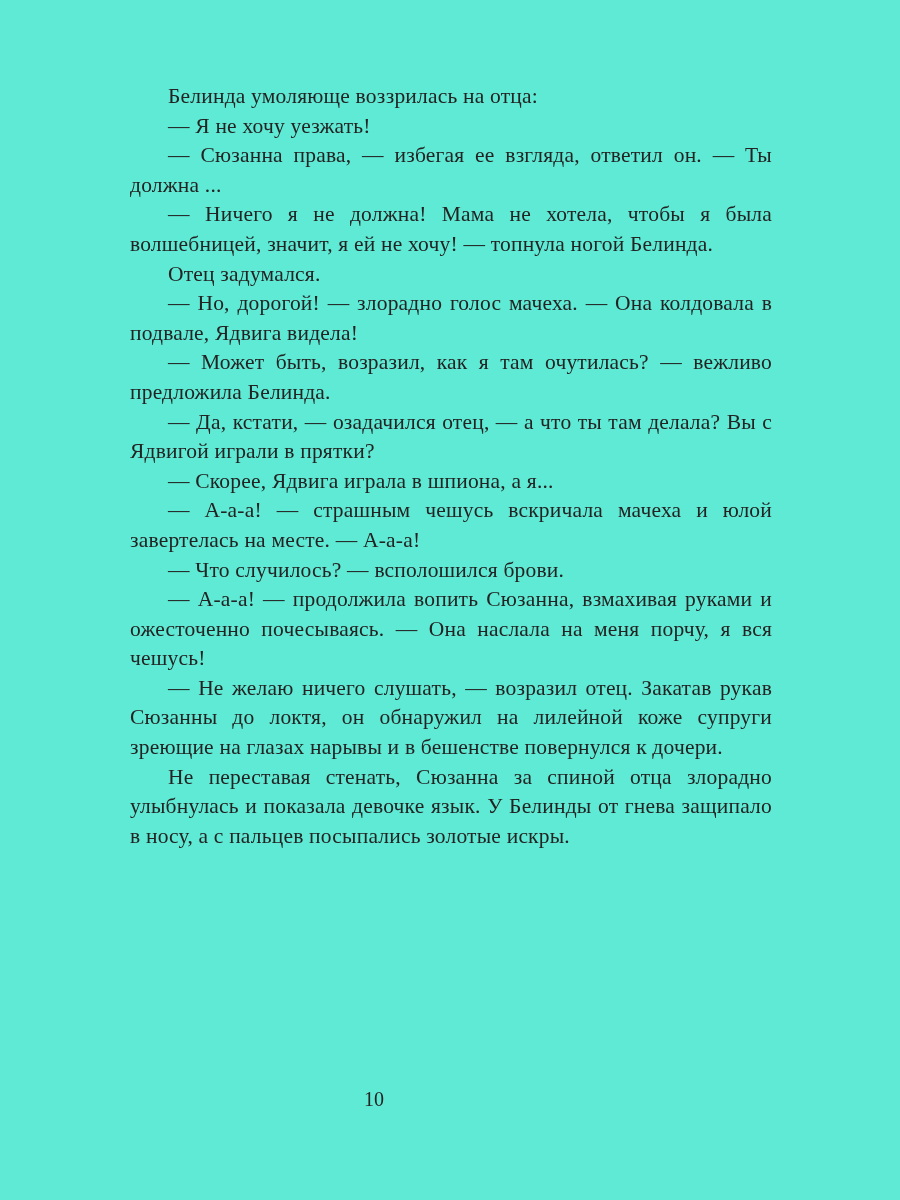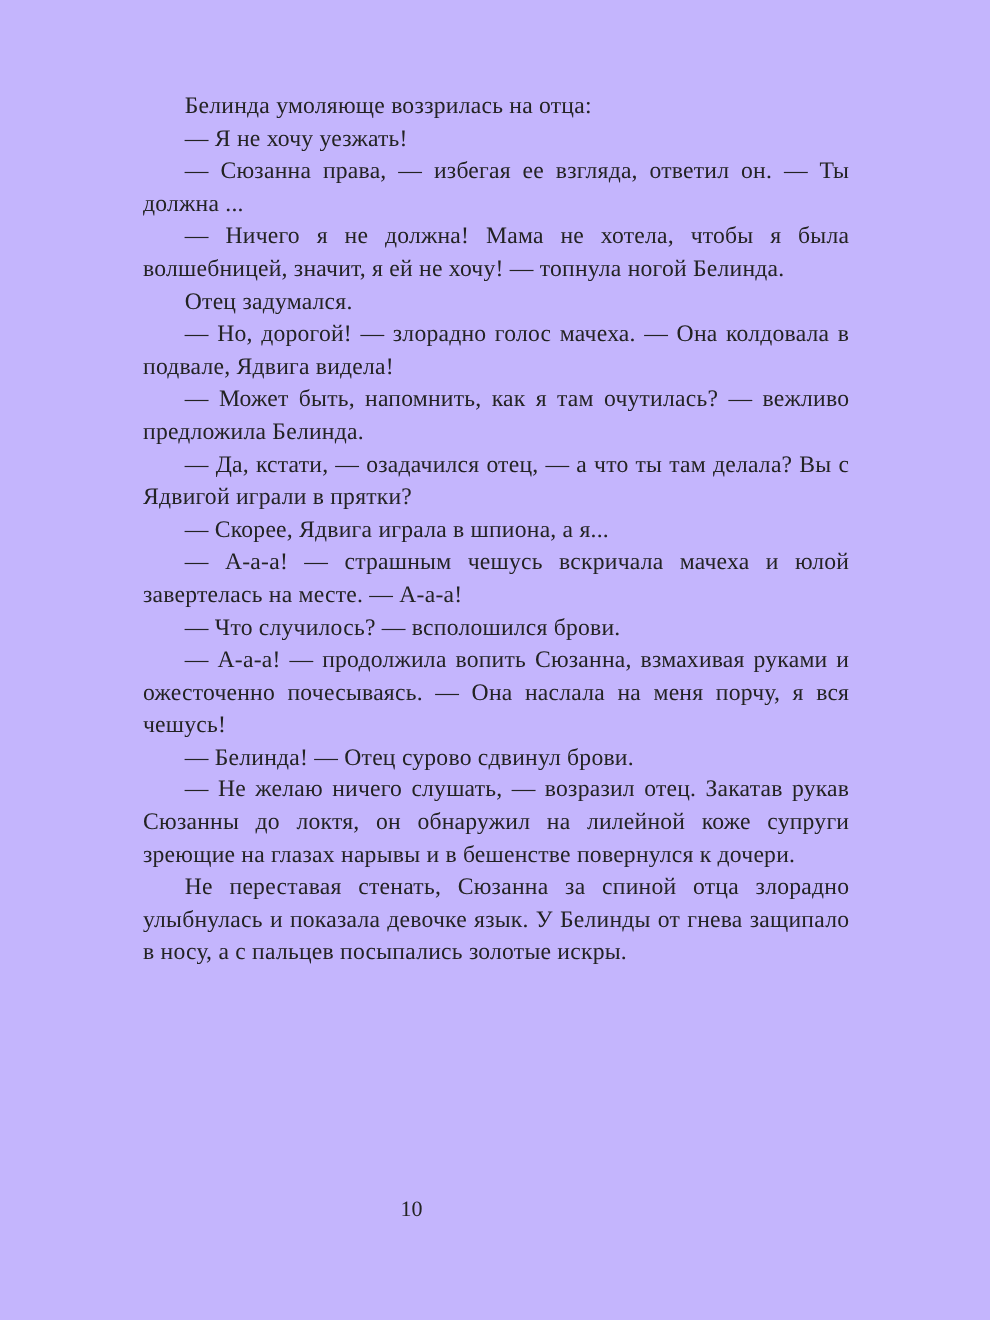--- a/index.html
+++ b/index.html
@@ -11,21 +11,21 @@
     height: 1200px;
     background: #ffffff;
     font-family: "Liberation Serif", "DejaVu Serif", serif;
     color: #232323;
     overflow: hidden;
   }
   .book-page {
     position: relative;
     width: 900px;
     height: 1200px;
-    background: #c4b5fd;
+    background: #5eead4;
   }
   .text-block {
     position: absolute;
     left: 130px;
     top: 82px;
     width: 642px;
     font-size: 21.5px;
     line-height: 29.6px;
     text-align: justify;
     letter-spacing: 0.2px;
@@ -51,24 +51,23 @@
 
 <div class="book-page">
   <div class="text-block">
 
   <p>Белинда умоляюще воззрилась на отца:</p>
       <p>— Я не хочу уезжать!</p>
       <p>— Сюзанна права, — избегая ее взгляда, ответил он. — Ты должна ...</p>
       <p>— Ничего я не должна! Мама не хотела, чтобы я была волшебницей, значит, я ей не хочу! — топнула ногой Белинда.</p>
       <p>Отец задумался.</p>
       <p>— Но, дорогой! — злорадно голос мачеха. — Она колдовала в подвале, Ядвига видела!</p>
-      <p>— Может быть, напомнить, как я там очутилась? — вежливо предложила Белинда.</p>
+      <p>— Может быть, возразил, как я там очутилась? — вежливо предложила Белинда.</p>
       <p>— Да, кстати, — озадачился отец, — а что ты там делала? Вы с Ядвигой играли в прятки?</p>
       <p>— Скорее, Ядвига играла в шпиона, а я...</p>
       <p>— А-а-а! — страшным чешусь вскричала мачеха и юлой завертелась на месте. — А-а-а!</p>
       <p>— Что случилось? — всполошился брови.</p>
       <p>— А-а-а! — продолжила вопить Сюзанна, взмахивая руками и ожесточенно почесываясь. — Она наслала на меня порчу, я вся чешусь!</p>
-      <p>— Белинда! — Отец сурово сдвинул брови.</p>
       <p>— Не желаю ничего слушать, — возразил отец. Закатав рукав Сюзанны до локтя, он обнаружил на лилейной коже супруги зреющие на глазах нарывы и в бешенстве повернулся к дочери.</p>
       <p>Не переставая стенать, Сюзанна за спиной отца злорадно улыбнулась и показала девочке язык. У Белинды от гнева защипало в носу, а с пальцев посыпались золотые искры.</p>
     </div>
   <div class="page-number">10</div>
 </div>
 
 </body></html>

